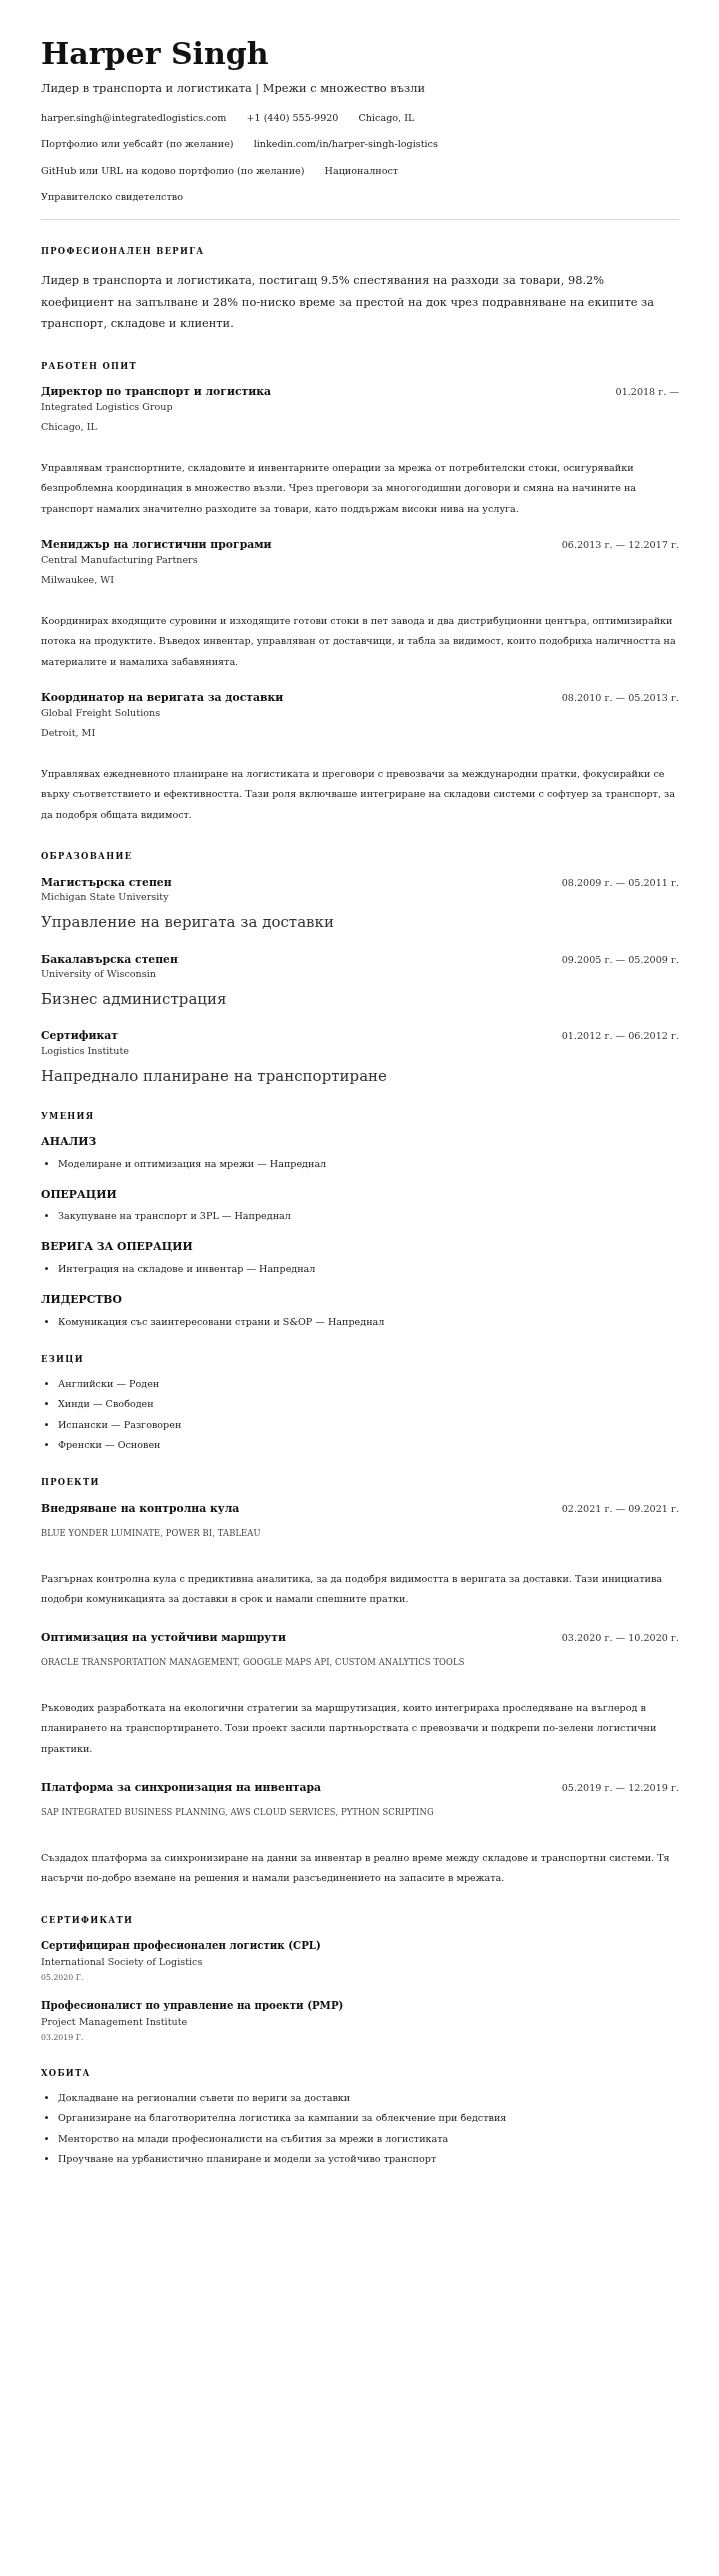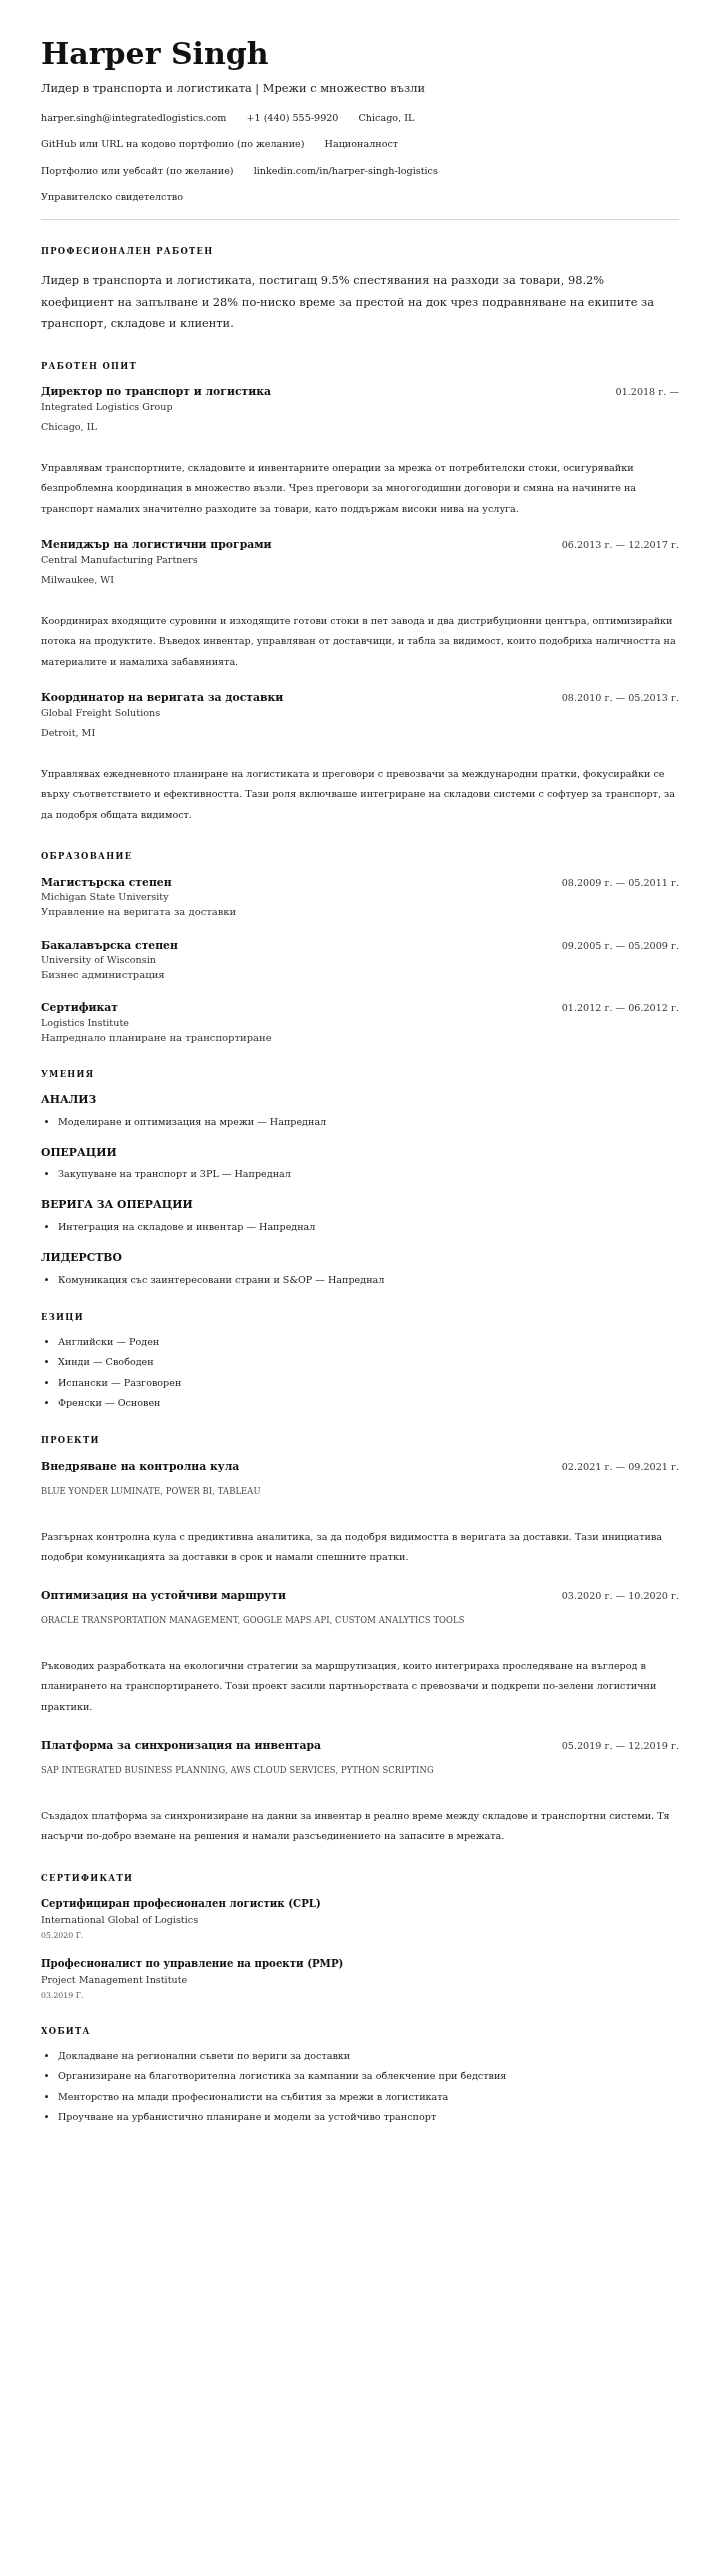--- a/index.html
+++ b/index.html
@@ -15,21 +15,21 @@
   .summary { font-size: 11.4px; line-height: 21.6px; margin: 0; color: #222; }
   .entry-head { display: flex; justify-content: space-between; align-items: baseline; }
   .entry-title { font-size: 10.8px; font-weight: bold; color: #111; }
   .entry-dates { font-size: 9.6px; color: #333; white-space: nowrap; }
   .entry-sub { font-size: 9.6px; color: #333; line-height: 12px; margin-top: 2.4px; }
   .entry-loc { font-size: 9.6px; color: #333; margin-top: 8.4px; }
   .entry-desc { font-size: 9.6px; line-height: 20.4px; color: #222; margin: 26px 0 19px 0; }
   .job { margin-bottom: 0; }
   .edu { margin-bottom: 21.6px; }
   .edu .entry-sub { margin-top: 2.4px; }
-  .edu .entry-field { font-size: 10px; color: #333; margin-top: 3px; }
+  .edu .entry-field { font-size: 15px; color: #333; margin-top: 10px; }
   .skill-cat { font-size: 10.8px; font-weight: bold; margin: 0 0 9.6px 0; color: #111; }
   ul.bullets { margin: 0 0 18px 0; padding-left: 17px; font-size: 9.6px; color: #222; }
   ul.bullets li { line-height: 12px; margin-bottom: 9.6px; padding-left: 0; }
   ul.bullets.tight li { margin-bottom: 8.4px; }
   .tech { font-size: 8.4px; color: #444; margin-top: 13px; letter-spacing: 0.1px; }
   .proj .entry-desc { margin: 31px 0 21.6px 0; }
   .cert { margin-bottom: 17px; }
   .cert-title { font-size: 10.2px; font-weight: bold; color: #111; }
   .cert-issuer { font-size: 9.6px; color: #333; margin-top: 4.8px; }
   .cert-date { font-size: 7.8px; color: #555; margin-top: 6px; }
@@ -41,36 +41,36 @@
 
   <header>
     <h1 class="name">Harper Singh</h1>
     <div class="headline">Лидер в транспорта и логистиката | Мрежи с множество възли</div>
     <div class="contact-row">
       <span>harper.singh@integratedlogistics.com</span>
       <span>+1 (440) 555-9920</span>
       <span>Chicago, IL</span>
     </div>
     <div class="contact-row">
+      <span>Портфолио или уебсайт (по желание)</span>
+      <span>linkedin.com/in/harper-singh-logistics</span>
+    </div>
+    <div class="contact-row">
       <span>GitHub или URL на кодово портфолио (по желание)</span>
       <span>Националност</span>
     </div>
     <div class="contact-row">
-      <span>Портфолио или уебсайт (по желание)</span>
-      <span>linkedin.com/in/harper-singh-logistics</span>
-    </div>
-    <div class="contact-row">
       <span>Управителско свидетелство</span>
     </div>
   </header>
 
   <hr class="divider">
 
   <section class="section">
-    <h2 class="section-title">ПРОФЕСИОНАЛЕН РАБОТЕН</h2>
+    <h2 class="section-title">ПРОФЕСИОНАЛЕН ВЕРИГА</h2>
     <p class="summary">Лидер в транспорта и логистиката, постигащ 9.5% спестявания на разходи за товари, 98.2% коефициент на запълване и 28% по-ниско време за престой на док чрез подравняване на екипите за транспорт, складове и клиенти.</p>
   </section>
 
   <section class="section">
     <h2 class="section-title">РАБОТЕН ОПИТ</h2>
 
     <div class="job">
       <div class="entry-head">
         <span class="entry-title">Директор по транспорт и логистика</span>
         <span class="entry-dates">01.2018 г. —</span>
@@ -184,21 +184,21 @@
       </div>
       <div class="tech">SAP INTEGRATED BUSINESS PLANNING, AWS CLOUD SERVICES, PYTHON SCRIPTING</div>
       <p class="entry-desc">Създадох платформа за синхронизиране на данни за инвентар в реално време между складове и транспортни системи. Тя насърчи по-добро вземане на решения и намали разсъединението на запасите в мрежата.</p>
     </div>
   </section>
 
   <section class="section">
     <h2 class="section-title">СЕРТИФИКАТИ</h2>
     <div class="cert">
       <div class="cert-title">Сертифициран професионален логистик (CPL)</div>
-      <div class="cert-issuer">International Global of Logistics</div>
+      <div class="cert-issuer">International Society of Logistics</div>
       <div class="cert-date">05.2020 Г.</div>
     </div>
     <div class="cert">
       <div class="cert-title">Професионалист по управление на проекти (PMP)</div>
       <div class="cert-issuer">Project Management Institute</div>
       <div class="cert-date">03.2019 Г.</div>
     </div>
   </section>
 
   <section class="section">

